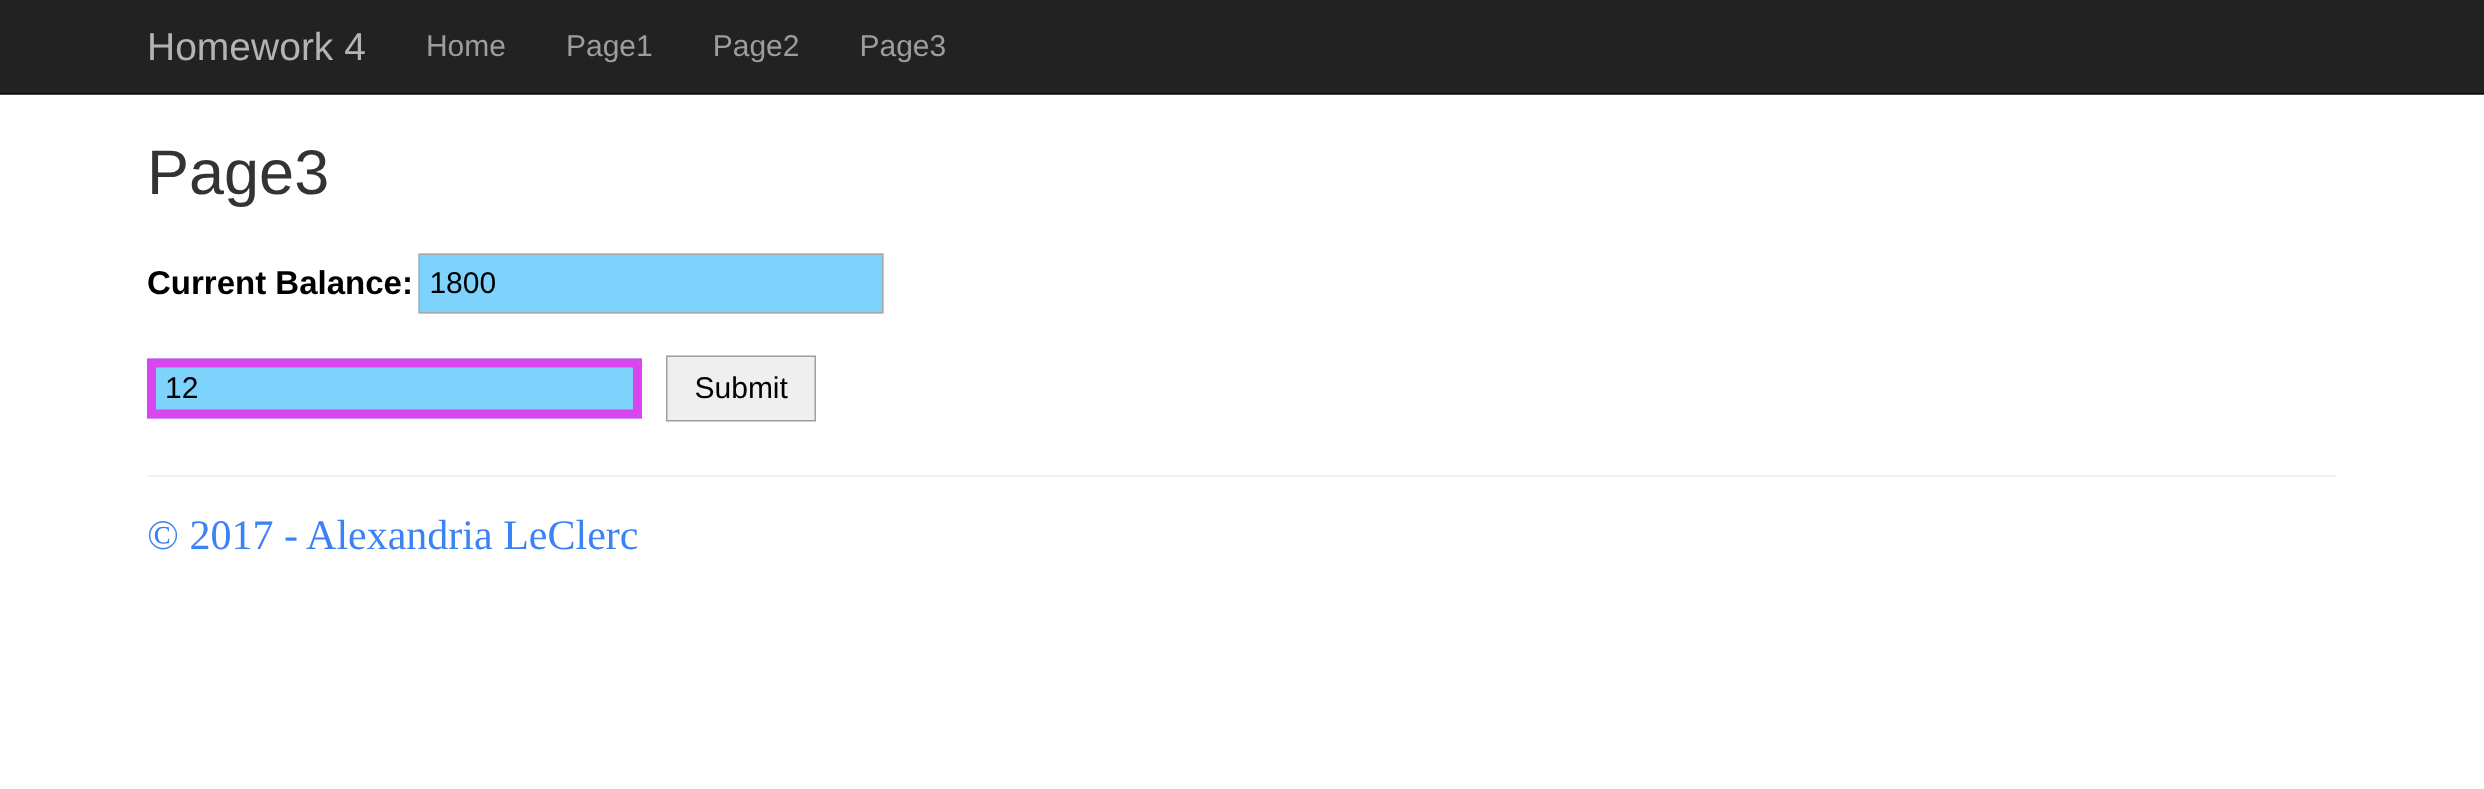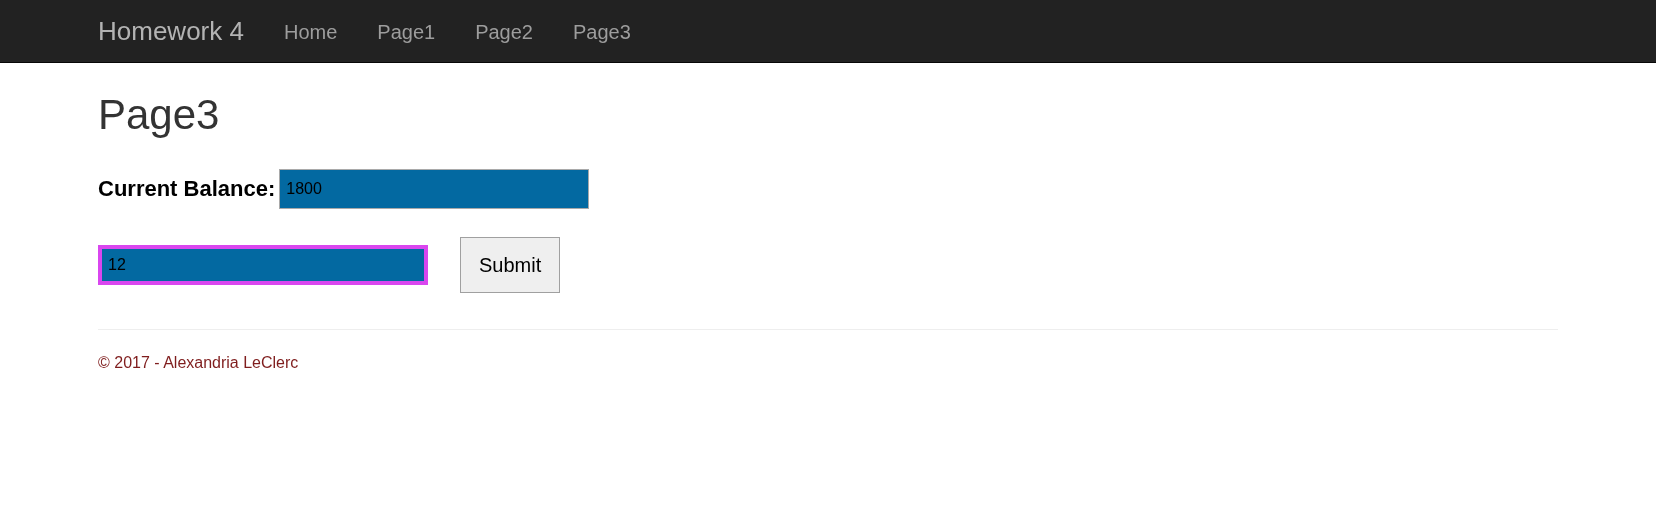--- a/index.html
+++ b/index.html
@@ -10,21 +10,21 @@
       min-height: 58px;
       padding: 0 0;
       display: flex;
       align-items: center;
       border-bottom: 1px solid #080808;
     }
     .navbar-inner {
       width: 1460px;
       margin: 0 auto;
       display: flex;
-      align-items: flex-end;
+      align-items: center;
       padding: 18px 0;
     }
     .navbar-brand {
       color: #b3b3b3;
       font-size: 26px;
       margin-right: 40px;
       line-height: 1;
     }
     .navbar-links {
       display: flex;
@@ -48,72 +48,73 @@
       font-weight: 400;
       color: #333;
       margin-bottom: 30px;
       font-family: "Helvetica Neue", Helvetica, Arial, sans-serif;
     }
 
     .form-row {
       display: flex;
       align-items: center;
       flex-wrap: wrap;
-      gap: 24px;
+      gap: 8px;
       margin-bottom: 28px;
     }
     .field-group {
       display: inline-flex;
       align-items: center;
       margin-right: 30px;
     }
     .field-label {
       font-weight: bold;
       font-size: 22px;
       color: #000;
       margin-right: 4px;
       white-space: nowrap;
     }
     .text-input {
-      font-size: 16px;
+      font-size: 20px;
       padding: 4px 6px;
       border: 1px solid #a9a9a9;
-      background: #0369a1;
+      background: #7dd3fc;
       height: 40px;
       font-family: Arial, sans-serif;
     }
     .input-balance { width: 310px; }
     .input-rate { width: 310px; }
-    .input-terms { width: 330px; border: 4px solid #d946ef; outline: none; }
+    .input-terms { width: 330px; border: 6px solid #d946ef; outline: none; }
     .unit-suffix {
       font-size: 22px;
       font-weight: bold;
       color: #000;
       margin-left: 2px;
     }
     .btn-submit {
       font-size: 20px;
       padding: 6px 18px;
-      height: 56px;
+      height: 44px;
       background: #efefef;
       border: 1px solid #a0a0a0;
       cursor: pointer;
       font-family: Arial, sans-serif;
     }
 
     hr.footer-rule {
       margin-top: 36px;
       margin-bottom: 24px;
       border: 0;
       border-top: 1px solid #eee;
     }
     .footer-text {
-      font-size: 16px;
-      color: #7f1d1d;
+      font-size: 28px;
+      color: #3b82f6;
       padding-bottom: 40px;
+      font-family: Liberation Serif, serif;
     }
   </style>
 </head>
 <body>
 
 <nav class="navbar">
   <div class="navbar-inner">
     <span class="navbar-brand">Homework 4</span>
     <div class="navbar-links">
       <a class="navbar-link">Home</a>

